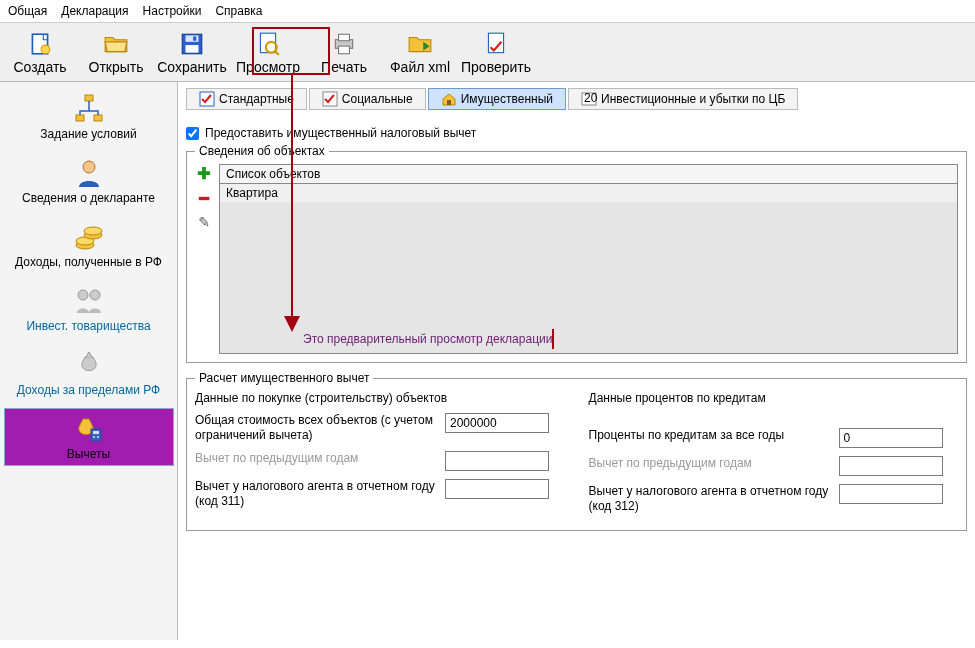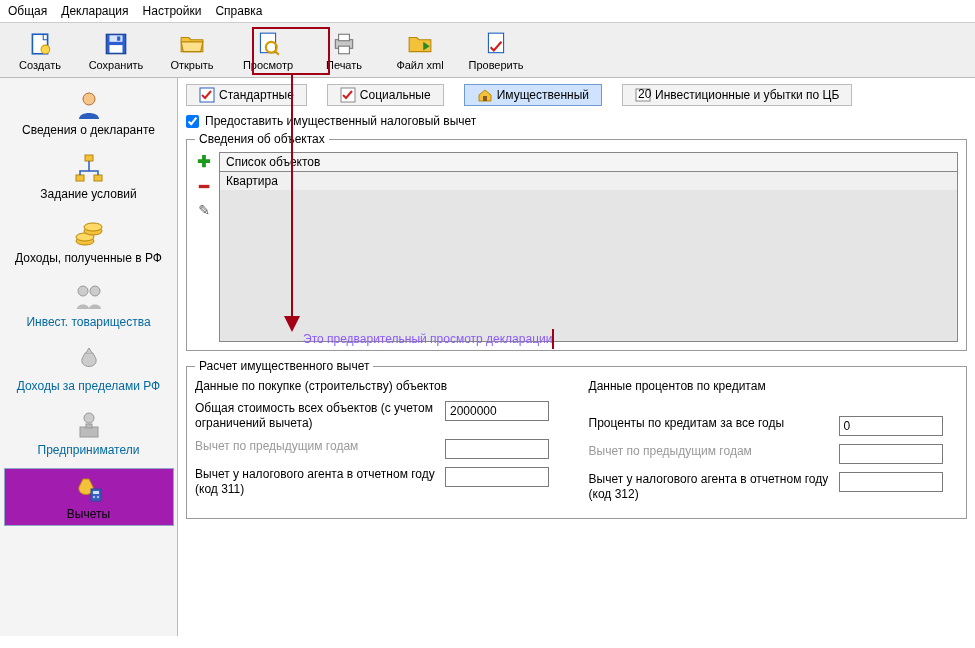--- a/index.html
+++ b/index.html
@@ -2,49 +2,49 @@
 <html><head>
 <meta charset="utf-8">
 <style>
   *{box-sizing:border-box;margin:0;padding:0;font-family:Tahoma,Arial,sans-serif;font-size:12px}
   body{background:#fff;color:#000;width:975px;height:648px;overflow:hidden;position:relative}
   .menubar{display:flex;gap:14px;padding:4px 8px;border-bottom:1px solid #ccc}
   .menubar span{cursor:default}
   .toolbar{display:flex;gap:8px;padding:6px 6px 4px;border-bottom:1px solid #bbb;background:#efefef}
   .tbtn{display:flex;flex-direction:column;align-items:center;width:68px;padding:2px 0;gap:2px;cursor:pointer}
   .tbtn svg{width:26px;height:26px}
-  .tbtn span{font-size:11px}
+  .tbtn span{font-size:14px}
   .workspace{display:flex;height:calc(100% - 90px)}
   .sidebar{width:178px;border-right:1px solid #bbb;background:#f4f4f4;display:flex;flex-direction:column;align-items:center;padding-top:6px}
   .sitem{width:170px;text-align:center;padding:4px 2px;margin-bottom:6px;cursor:pointer;border:1px solid transparent}
   .sitem.active{background:#a21caf;border:1px solid #8aa7c7}
   .sitem.disabled{color:#0369a1}
   .sitem svg{width:32px;height:32px;display:block;margin:0 auto 2px}
   .main{flex:1;overflow:hidden;position:relative;padding:6px 8px 8px 8px}
-  .tabbar{display:flex;align-items:center;gap:20px;margin-bottom:8px}
+  .tabbar{display:flex;align-items:center;gap:2px;margin-bottom:16px}
   .tab{display:flex;align-items:center;gap:4px;padding:2px 12px;border:1px solid #bbb;background:#f3f3f3;cursor:pointer;font-size:12px}
   .tab.active{background:#cfe3ff;border-color:#6f9ad3}
   .tab svg{width:16px;height:16px}
   .chk{display:flex;align-items:center;gap:6px;margin:4px 0}
   fieldset{border:1px solid #9a9a9a;padding:6px 8px 8px;margin-top:4px}
   legend{padding:0 4px;font-size:12px}
   .objlist{display:flex;gap:6px}
   .iconcol{display:flex;flex-direction:column;gap:6px;width:18px;align-items:center}
   .listbox{flex:1;border:1px solid #888;background:#e5e5e5;height:190px;overflow:hidden}
   .listhead{border-bottom:1px solid #888;padding:2px 6px;background:#f5f5f5}
   .listrow{padding:2px 6px;background:#f0f0f0}
   .calc{display:flex;gap:24px}
   .calccol{flex:1}
   .fld{display:flex;align-items:flex-start;margin:8px 0;gap:10px}
   .fld label{width:240px;line-height:1.25}
   .fld.disabled label{color:#9a9a9a}
   .inp{width:104px;height:20px;border:1px solid #7a7a7a;padding:1px 4px;font-size:12px}
   
   .anno-box{position:absolute;left:252px;top:27px;width:78px;height:48px;border:2px solid #a30015;pointer-events:none}
-  .anno-text{position:absolute;left:303px;top:328px;color:#8b5cf6;font-size:17px}
+  .anno-text{position:absolute;left:303px;top:328px;color:#701a75;font-size:17px}
   .anno-cursor{border-right:2px solid #a30015;height:20px;display:inline-block;vertical-align:middle}
   svg.arrow{position:absolute;left:277px;top:74px;width:30px;height:258px;pointer-events:none}
 </style>
 </head>
 <body>
 
 <div class="menubar">
   <span>Общая</span>
   <span>Декларация</span>
   <span>Настройки</span>
@@ -55,36 +55,36 @@
   <div class="tbtn">
     <svg viewBox="0 0 24 24">
         <rect x="5" y="3" width="14" height="18" fill="#fff" stroke="#1b5fbf" stroke-width="1.5"></rect>
         <path d="M15 3v5h4" fill="none" stroke="#1b5fbf"></path>
         <circle cx="17" cy="17" r="4" fill="#ffd54a" stroke="#d49b00"></circle>
       </svg>
     <span>Создать</span>
   </div>
   <div class="tbtn">
     <svg viewBox="0 0 24 24">
+        <path d="M2 6h7l2 2h11v11H2z" fill="#f4c23a" stroke="#b8860b"></path>
+        <path d="M2 10h20l-2 9H4z" fill="#ffe08a" stroke="#b8860b"></path>
+      </svg>
+    <span>Открыть</span>
+  </div>
+  <div class="tbtn">
+    <svg viewBox="0 0 24 24">
         <rect x="3" y="3" width="18" height="18" fill="#2c5fcf" stroke="#123a8a"></rect>
         <rect x="6" y="4" width="12" height="6" fill="#d7e5ff"></rect>
         <rect x="13" y="5" width="3" height="4" fill="#2c5fcf"></rect>
         <rect x="6" y="13" width="12" height="7" fill="#fff"></rect>
       </svg>
     <span>Сохранить</span>
   </div>
   <div class="tbtn">
     <svg viewBox="0 0 24 24">
-        <path d="M2 6h7l2 2h11v11H2z" fill="#f4c23a" stroke="#b8860b"></path>
-        <path d="M2 10h20l-2 9H4z" fill="#ffe08a" stroke="#b8860b"></path>
-      </svg>
-    <span>Открыть</span>
-  </div>
-  <div class="tbtn">
-    <svg viewBox="0 0 24 24">
         <rect x="5" y="2" width="14" height="18" fill="#fff" stroke="#1b5fbf"></rect>
         <circle cx="15" cy="15" r="5" fill="none" stroke="#d49b00" stroke-width="2"></circle>
         <line x1="18" y1="18" x2="22" y2="22" stroke="#d49b00" stroke-width="2"></line>
       </svg>
     <span>Просмотр</span>
   </div>
   <div class="tbtn">
     <svg viewBox="0 0 24 24">
         <rect x="4" y="8" width="16" height="8" fill="#c7c7c7" stroke="#777"></rect>
         <rect x="7" y="3" width="10" height="6" fill="#fff" stroke="#777"></rect>
@@ -104,38 +104,38 @@
         <rect x="5" y="2" width="14" height="18" fill="#fff" stroke="#1b5fbf"></rect>
         <path d="M7 15l3 3 7-8" fill="none" stroke="#d02020" stroke-width="2"></path>
       </svg>
     <span>Проверить</span>
   </div>
 </div>
 
 <div class="workspace">
 
   <div class="sidebar">
-    <div class="sitem">
-      <svg viewBox="0 0 32 32">
-          <circle cx="16" cy="10" r="6" fill="#f7c58a" stroke="#b07030"></circle>
-          <path d="M6 30c0-8 20-8 20 0z" fill="#2a5fbf"></path>
-        </svg>
-      <div>Сведения о декларанте</div>
-    </div>
     <div class="sitem">
       <svg viewBox="0 0 32 32">
           <rect x="12" y="2" width="8" height="6" fill="#f4c23a" stroke="#b8860b"></rect>
           <rect x="3" y="22" width="8" height="6" fill="#f4c23a" stroke="#b8860b"></rect>
           <rect x="21" y="22" width="8" height="6" fill="#f4c23a" stroke="#b8860b"></rect>
           <path d="M16 8v10M16 18H7v4M16 18h9v4" fill="none" stroke="#2a5fbf" stroke-width="1.5"></path>
         </svg>
       <div>Задание условий</div>
     </div>
     <div class="sitem">
       <svg viewBox="0 0 32 32">
+          <circle cx="16" cy="10" r="6" fill="#f7c58a" stroke="#b07030"></circle>
+          <path d="M6 30c0-8 20-8 20 0z" fill="#2a5fbf"></path>
+        </svg>
+      <div>Сведения о декларанте</div>
+    </div>
+    <div class="sitem">
+      <svg viewBox="0 0 32 32">
           <ellipse cx="12" cy="24" rx="9" ry="4" fill="#f4c23a" stroke="#b8860b"></ellipse>
           <ellipse cx="12" cy="20" rx="9" ry="4" fill="#ffd966" stroke="#b8860b"></ellipse>
           <ellipse cx="20" cy="14" rx="9" ry="4" fill="#f4c23a" stroke="#b8860b"></ellipse>
           <ellipse cx="20" cy="10" rx="9" ry="4" fill="#ffd966" stroke="#b8860b"></ellipse>
         </svg>
       <div>Доходы, полученные в РФ</div>
     </div>
     <div class="sitem disabled">
       <svg viewBox="0 0 32 32">
           <circle cx="10" cy="10" r="5" fill="#ccc" stroke="#999"></circle>
@@ -143,28 +143,20 @@
           <path d="M4 28c0-6 12-6 12 0M16 28c0-6 12-6 12 0" fill="#bbb"></path>
         </svg>
       <div>Инвест. товарищества</div>
     </div>
     <div class="sitem disabled">
       <svg viewBox="0 0 32 32">
           <path d="M12 8h8l3 6c2 10-16 10-14 0z" fill="#ccc" stroke="#999"></path>
           <path d="M13 8l3-5 3 5" fill="#ccc" stroke="#999"></path>
         </svg>
       <div>Доходы за пределами РФ</div>
-    </div>
-    <div class="sitem disabled">
-      <svg viewBox="0 0 32 32">
-          <circle cx="16" cy="9" r="5" fill="#ccc" stroke="#999"></circle>
-          <rect x="7" y="18" width="18" height="10" fill="#bbb" stroke="#999"></rect>
-          <rect x="13" y="15" width="6" height="4" fill="#bbb" stroke="#999"></rect>
-        </svg>
-      <div>Предприниматели</div>
     </div>
     <div class="sitem active">
       <svg viewBox="0 0 32 32">
           <path d="M10 6h6l4 8c2 10-16 10-14 0z" fill="#f4c23a" stroke="#b8860b"></path>
           <rect x="18" y="16" width="10" height="12" fill="#3a5fbf" stroke="#2a4a99"></rect>
           <rect x="20" y="18" width="6" height="3" fill="#cde0ff"></rect>
           <circle cx="21" cy="24" r="1" fill="#cde0ff"></circle>
           <circle cx="25" cy="24" r="1" fill="#cde0ff"></circle>
         </svg>
       <div>Вычеты</div>

